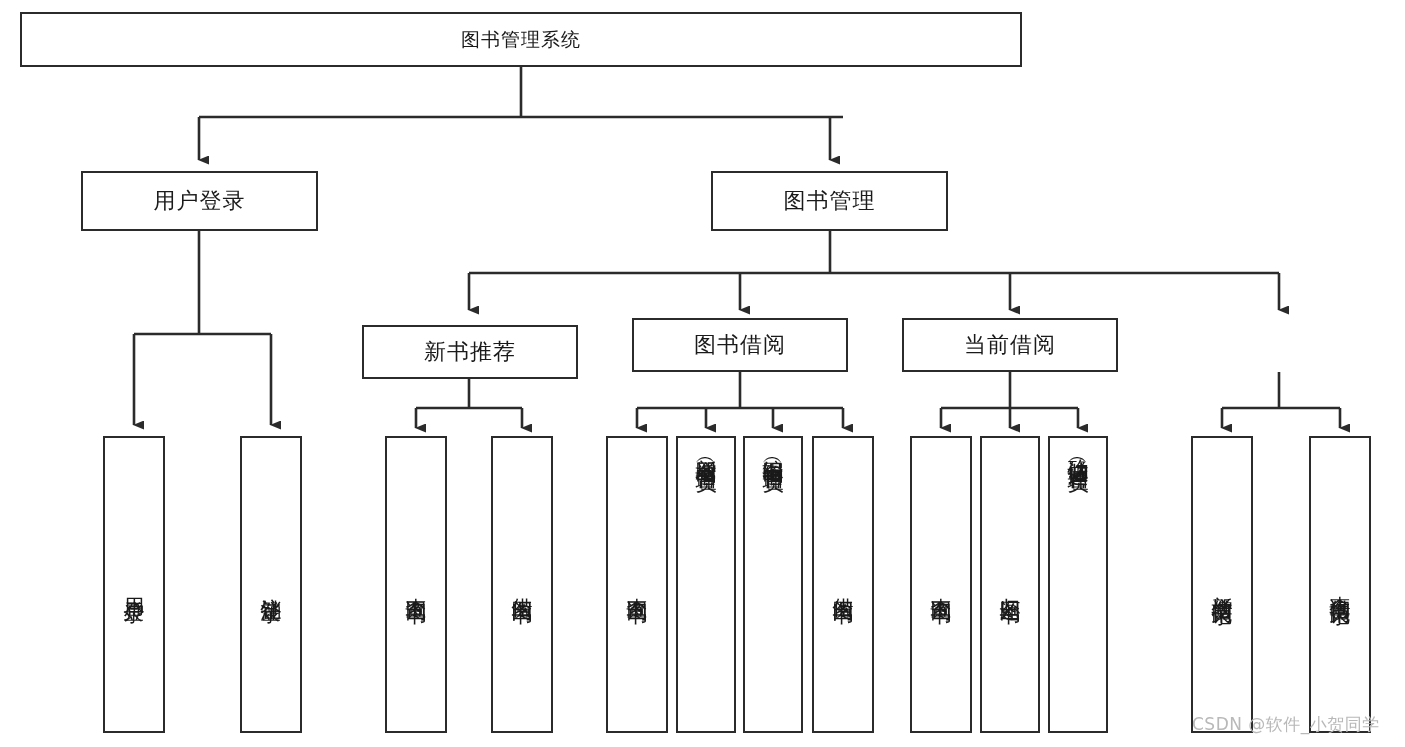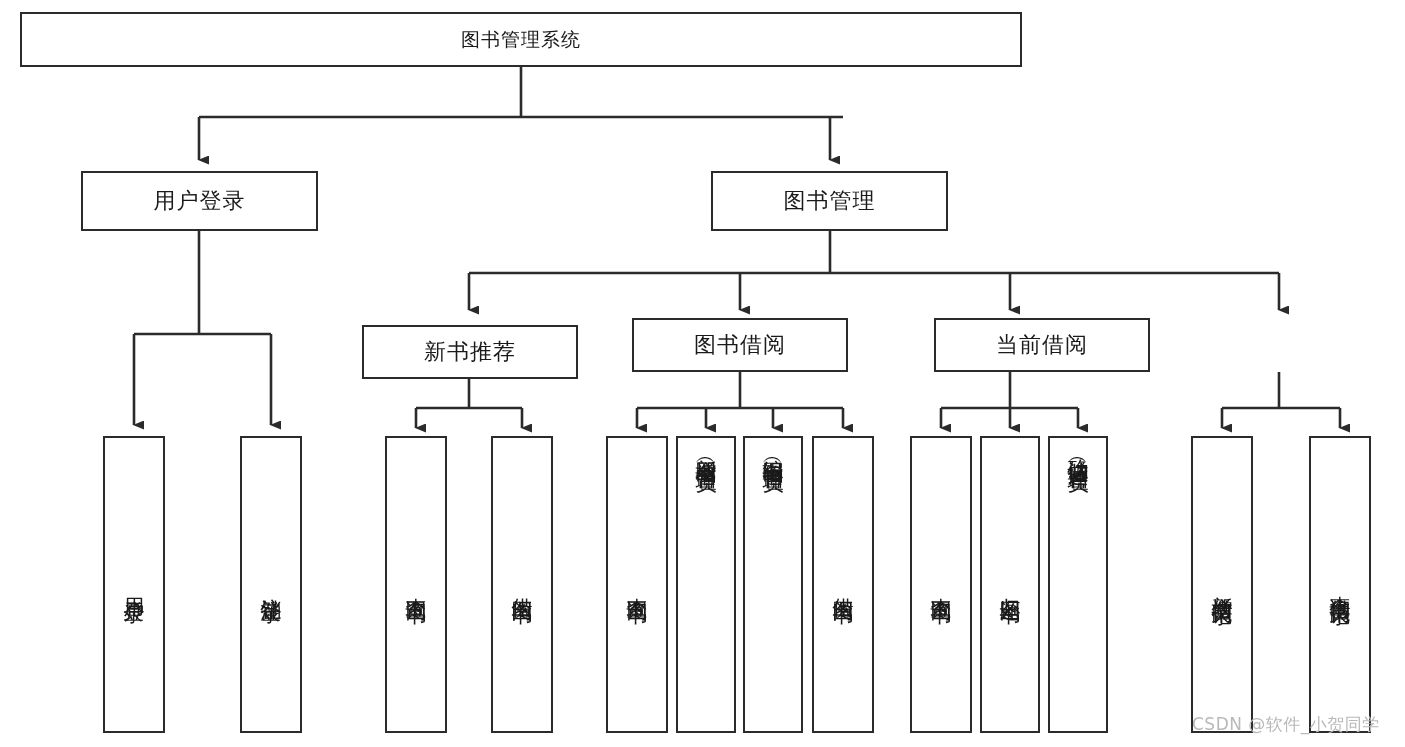--- a/index.html
+++ b/index.html
@@ -144,21 +144,21 @@
   </div>
 
   <div class="node horiz" style="left:362px; top:318px; width:216px; height:54px;margin-top:7px;">
     <span class="node-label">新书推荐</span>
   </div>
 
   <div class="node horiz" style="left:632px; top:318px; width:216px; height:54px;">
     <span class="node-label">图书借阅</span>
   </div>
 
-  <div class="node horiz" style="left:902px; top:318px; width:216px; height:54px;margin-left:32px;">
+  <div class="node horiz" style="left:902px; top:318px; width:216px; height:54px;">
     <span class="node-label">当前借阅</span>
   </div>
 
 
   <div class="node vert" style="left:103px; top:436px; width:62px; height:297px;">
     <span class="node-label">用户登录</span>
   </div>
 
   <div class="node vert" style="left:240px; top:436px; width:62px; height:297px;">
     <span class="node-label">注销登录</span>

